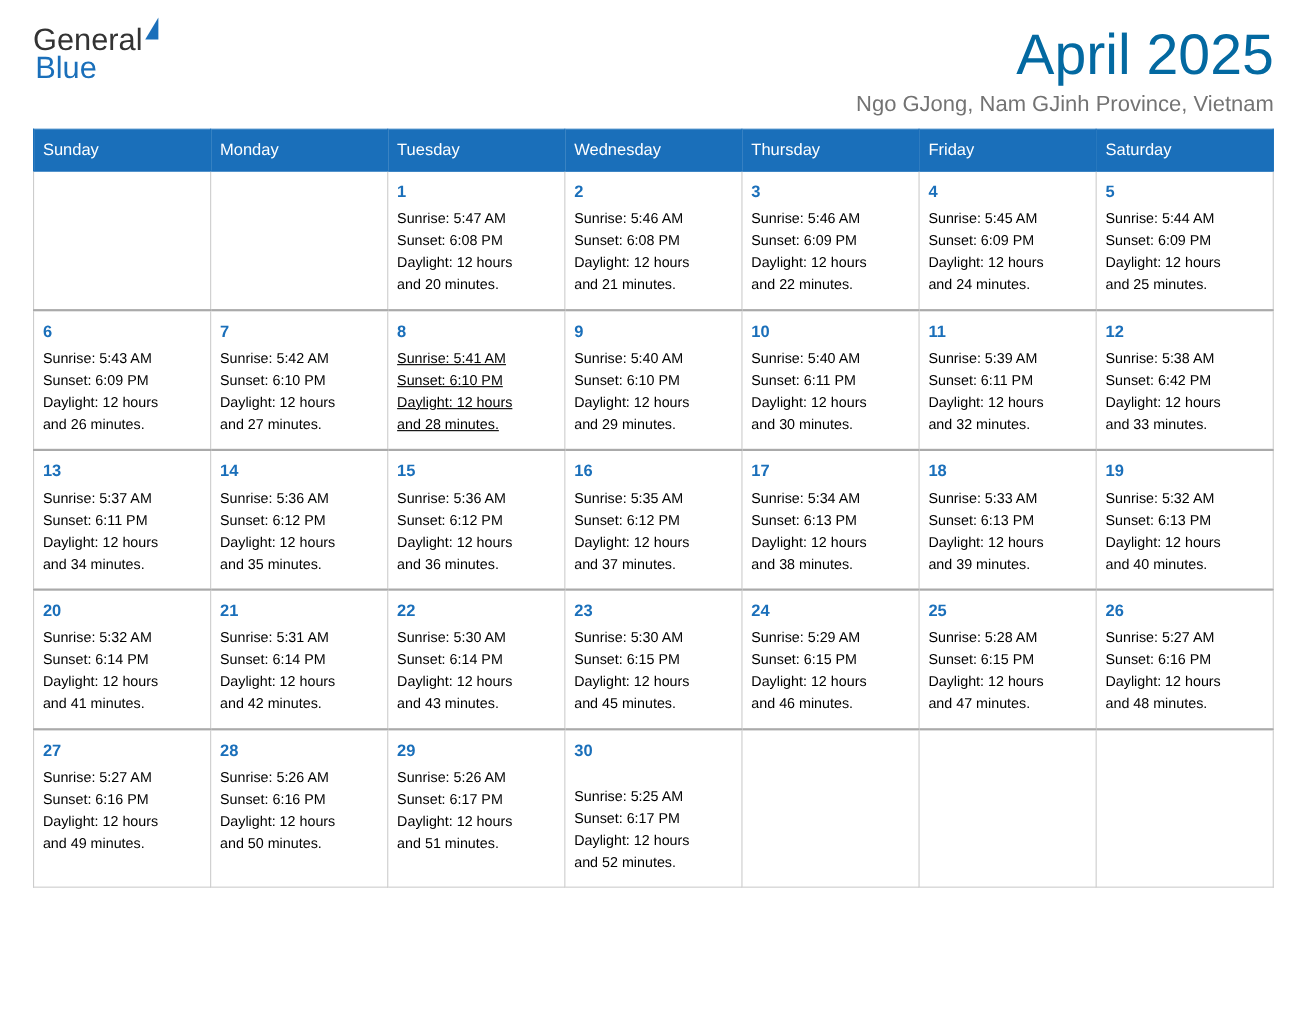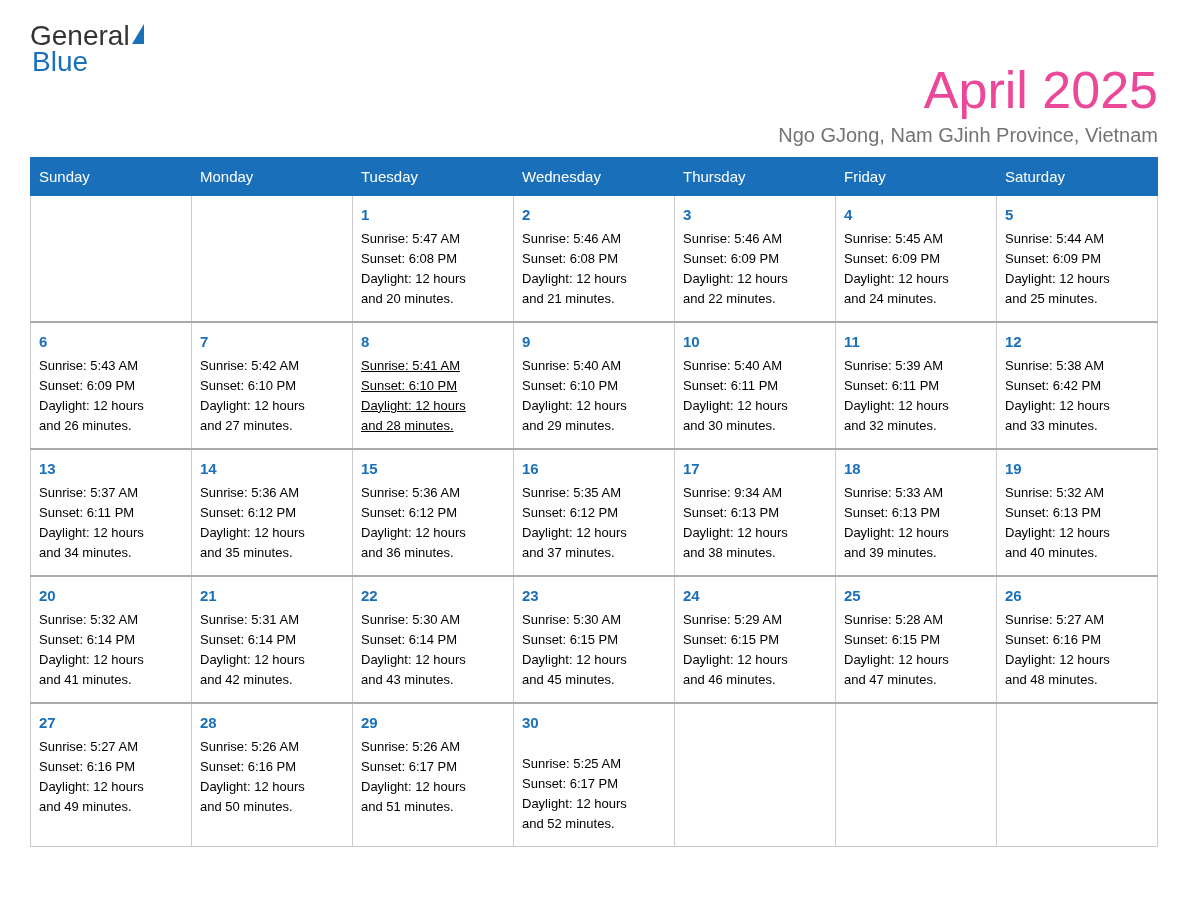--- a/index.html
+++ b/index.html
@@ -35,22 +35,21 @@
       border-bottom: 20px solid #1a6fba;
       margin-left: 2px;
       margin-top: -4px;
     }
     .title-block {
       text-align: right;
     }
     .month-title {
       font-size: 52px;
       font-weight: normal;
-      color: #ec4899;
-      margin-top: 40px;
+      color: #0369a1;
     }
     .location-title {
       font-size: 20px;
       color: #737373;
       margin-top: 4px;
     }
     .calendar {
       width: 100%;
       border-collapse: collapse;
       margin-top: 10px;
@@ -92,21 +91,20 @@
     .calendar tbody tr:not(:last-child) td {
       border-bottom: 2px solid #aaa;
     }
     .logo-wrapper {
       display: flex;
       flex-direction: column;
       align-items: flex-start;
     }
     .logo-line1 {
       display: flex;
-      align-items: center;
     }
     .logo-line2 {
       display: flex;
       align-items: center;
       margin-top: -6px;
       margin-left: 2px;
     }
   </style>
 </head>
 <body>
@@ -254,21 +252,21 @@
         </td>
         <td>
           <span class="day-number">16</span>
           <div class="day-info" style="white-space: pre-line;">Sunrise: 5:35 AM
 Sunset: 6:12 PM
 Daylight: 12 hours
 and 37 minutes.</div>
         </td>
         <td>
           <span class="day-number">17</span>
-          <div class="day-info" style="white-space: pre-line;">Sunrise: 9:34 AM
+          <div class="day-info" style="white-space: pre-line;">Sunrise: 5:34 AM
 Sunset: 6:13 PM
 Daylight: 12 hours
 and 38 minutes.</div>
         </td>
         <td>
           <span class="day-number">18</span>
           <div class="day-info" style="white-space: pre-line;">Sunrise: 5:33 AM
 Sunset: 6:13 PM
 Daylight: 12 hours
 and 39 minutes.</div>

